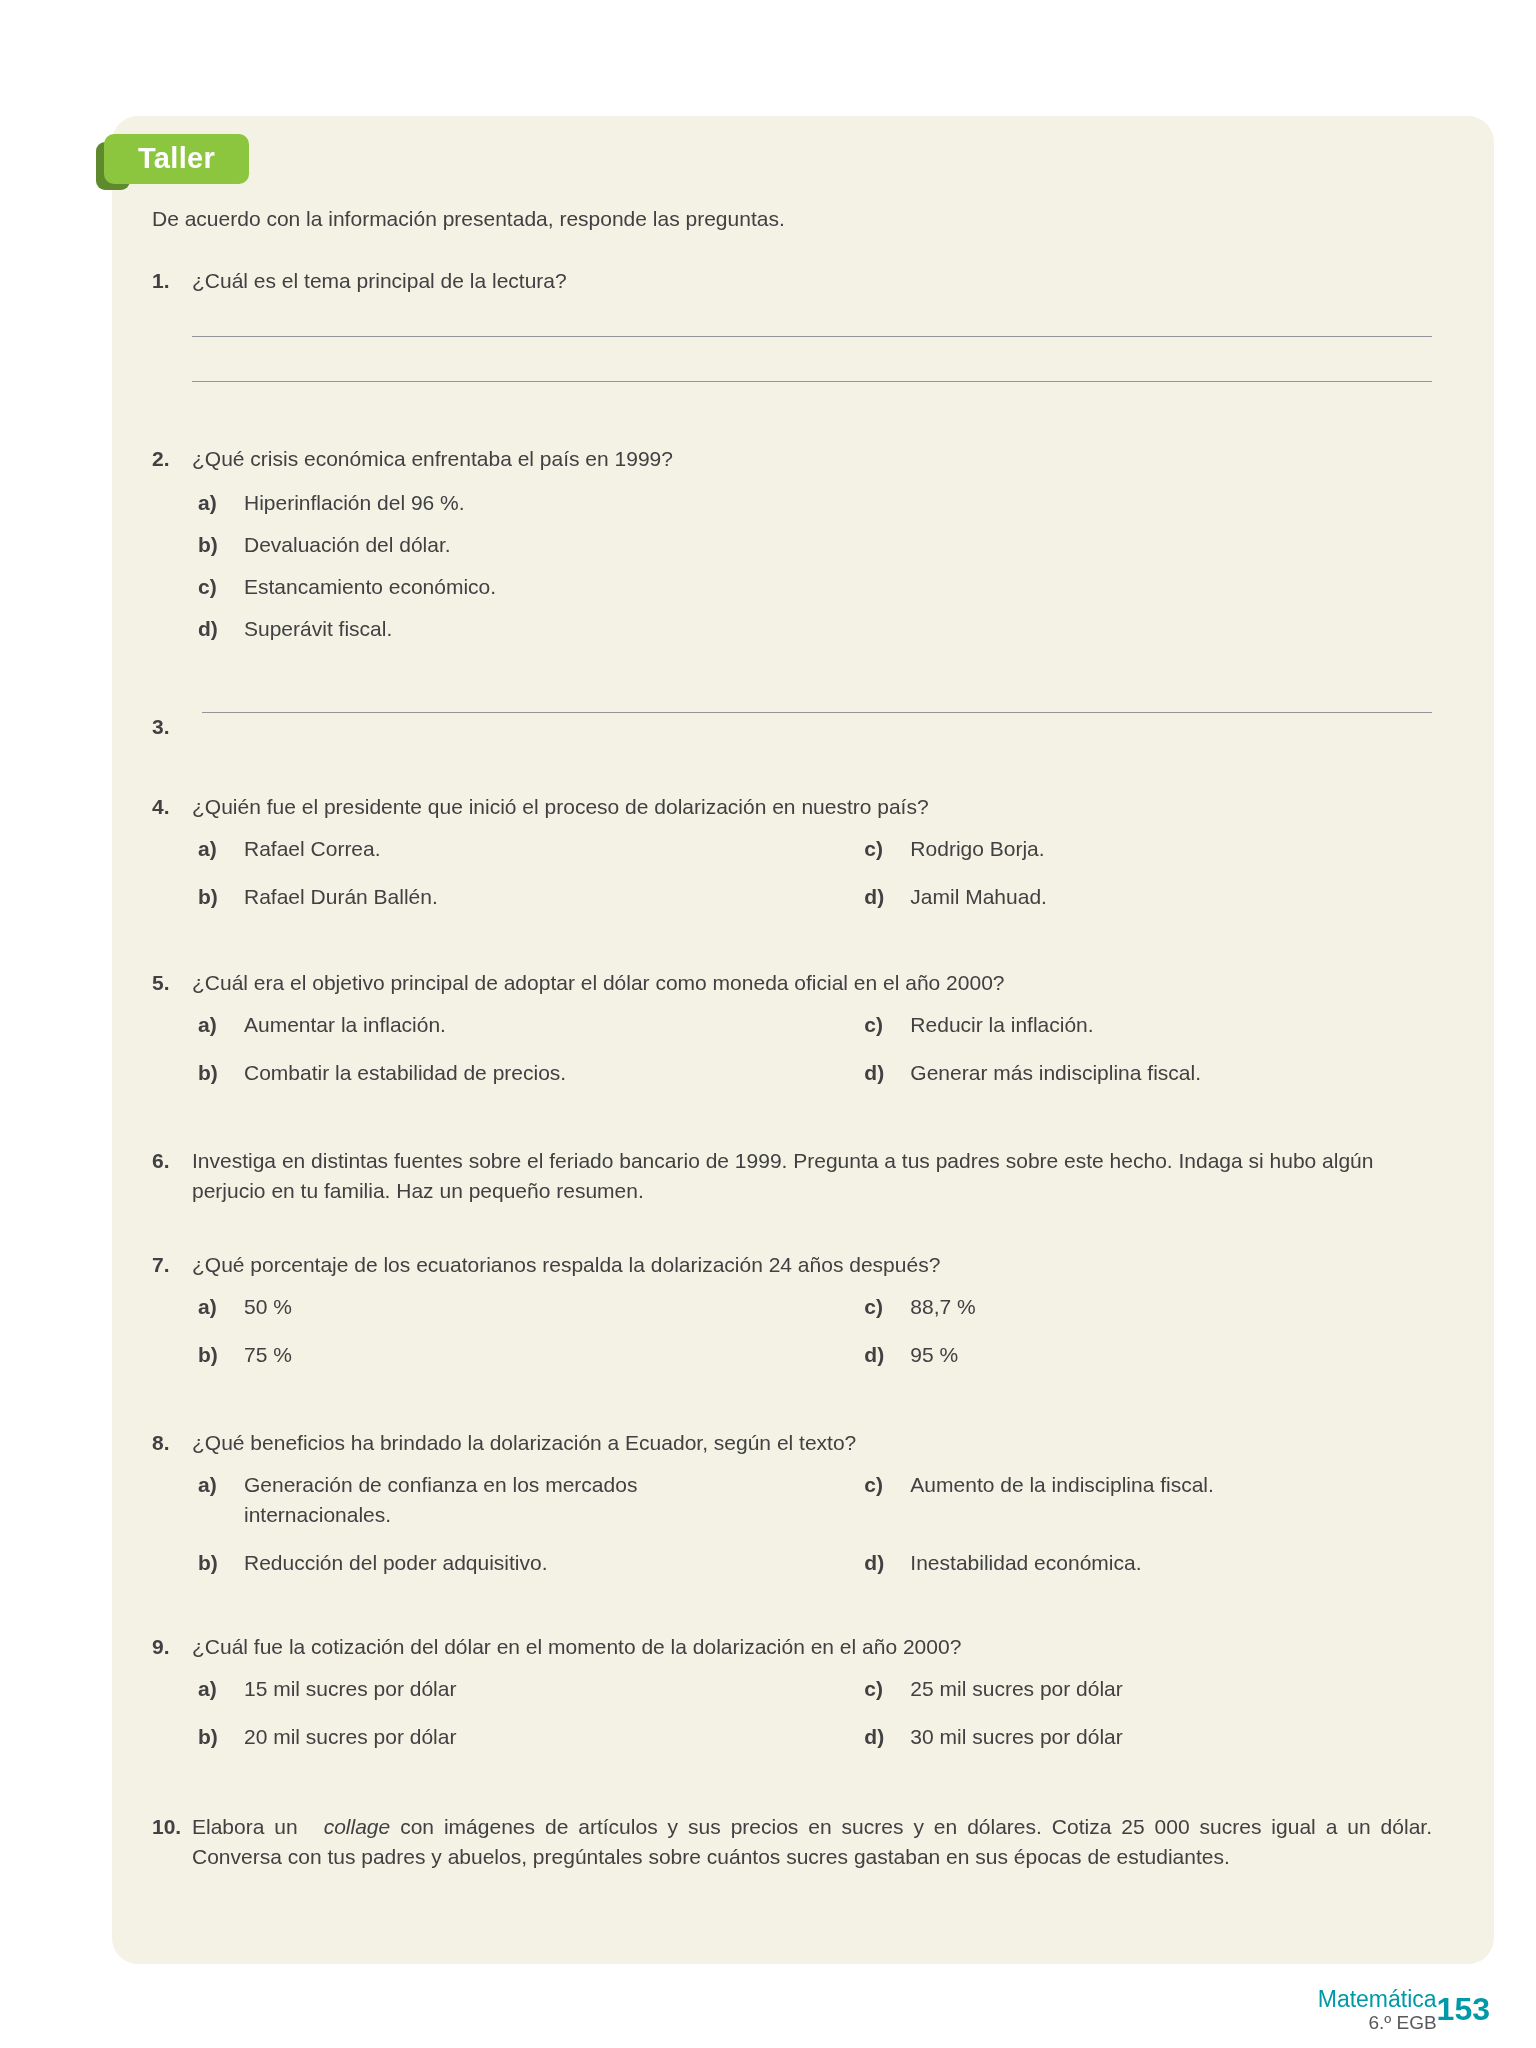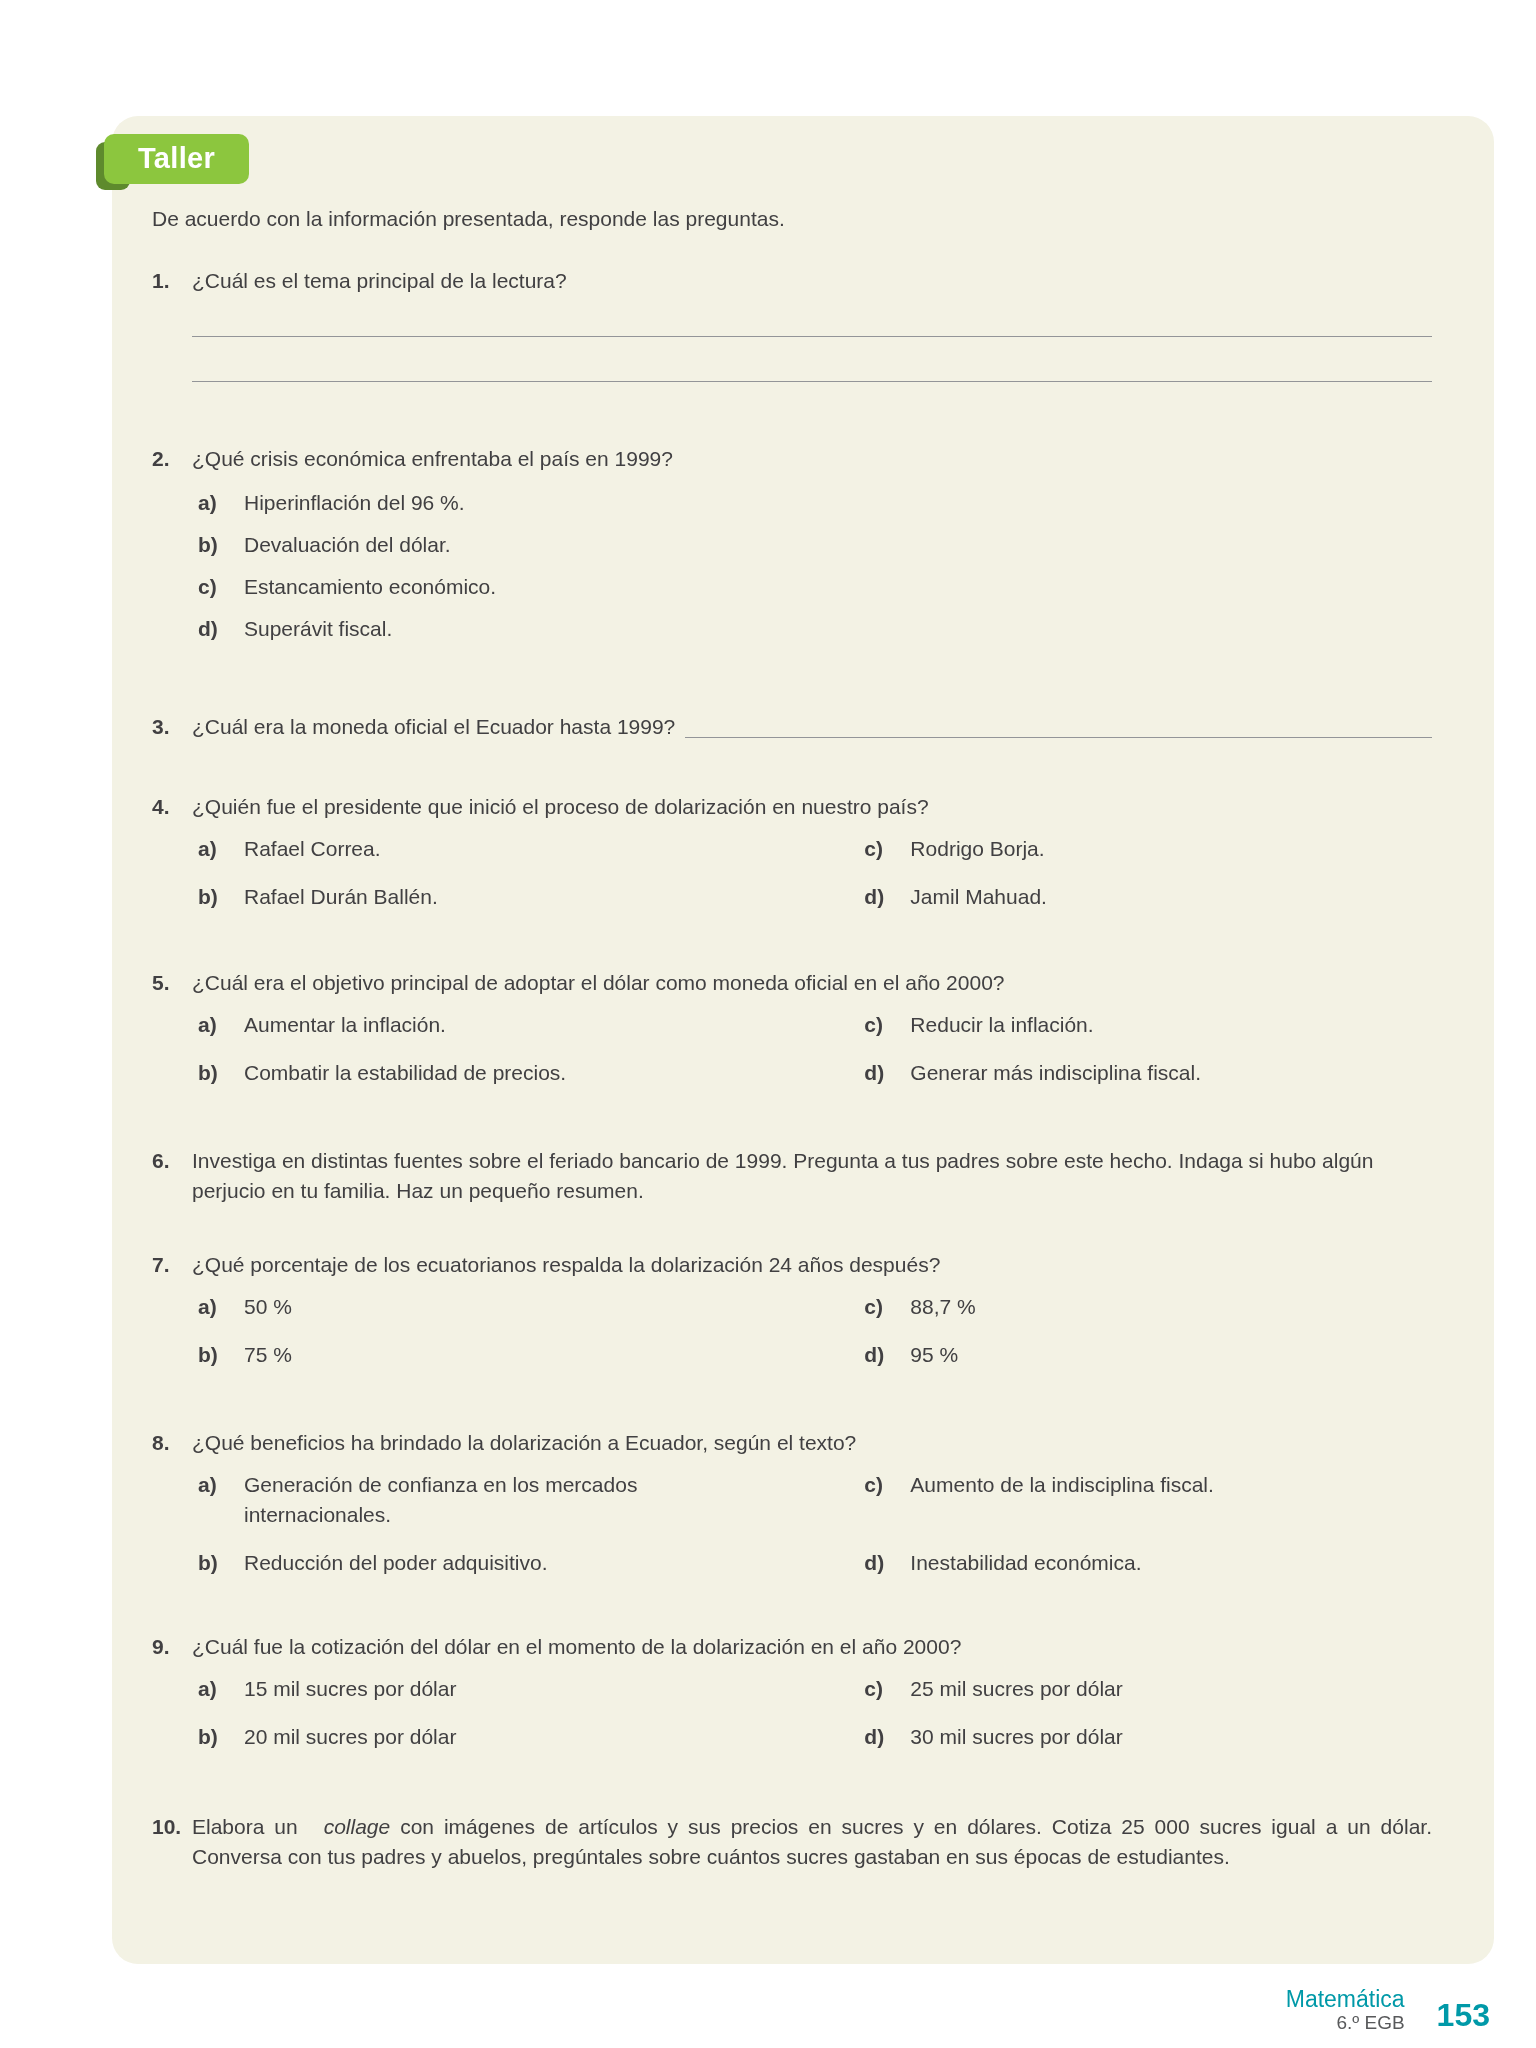--- a/index.html
+++ b/index.html
@@ -73,21 +73,21 @@
 
   .mb62{margin-bottom:62px}.mb58{margin-bottom:58px}.mb56{margin-bottom:56px}
   .mb54{margin-bottom:54px}.mb50{margin-bottom:50px}.mb44{margin-bottom:44px}
   .mb60{margin-bottom:60px}
 
   .q10-text { text-align:justify; }
   .italic { font-style:italic;margin-left:16px; }
 
   .footer {
     position:absolute; right:46px; bottom:14px;
-    display:flex; align-items:flex-end; gap:32px;
+    display:flex; align-items:center; gap:0;
   }
   .footer-meta { text-align:right; line-height:1.15; }
   .footer-subject { color:var(--footer-teal,#0099a8); font-size:23px; display:block; }
   .footer-grade { color:var(--footer-gray,#58595b); font-size:19px; display:block; }
   .footer-page { color:var(--footer-teal,#0099a8); font-size:32px; font-weight:bold; }
 </style>
 </head>
 <body>
 
 <div class="panel">
@@ -130,21 +130,20 @@
           <span class="opt-text">Superávit fiscal.</span>
         </div>
       </div>
     </div>
   </div>
 
   <div class="q mb50">
     <span class="qnum">3.</span>
     <div class="qbody">
       <div class="qline">
-        <span class="qtext">¿Cuál era la moneda oficial el Ecuador hasta 1999?</span>
         <span class="fill-line"></span>
       </div>
     </div>
   </div>
 
   <div class="q mb56">
     <span class="qnum">4.</span>
     <div class="qbody">
       <p class="qtext">¿Quién fue el presidente que inició el proceso de dolarización en nuestro país?</p>
       <div class="opts-2col">

